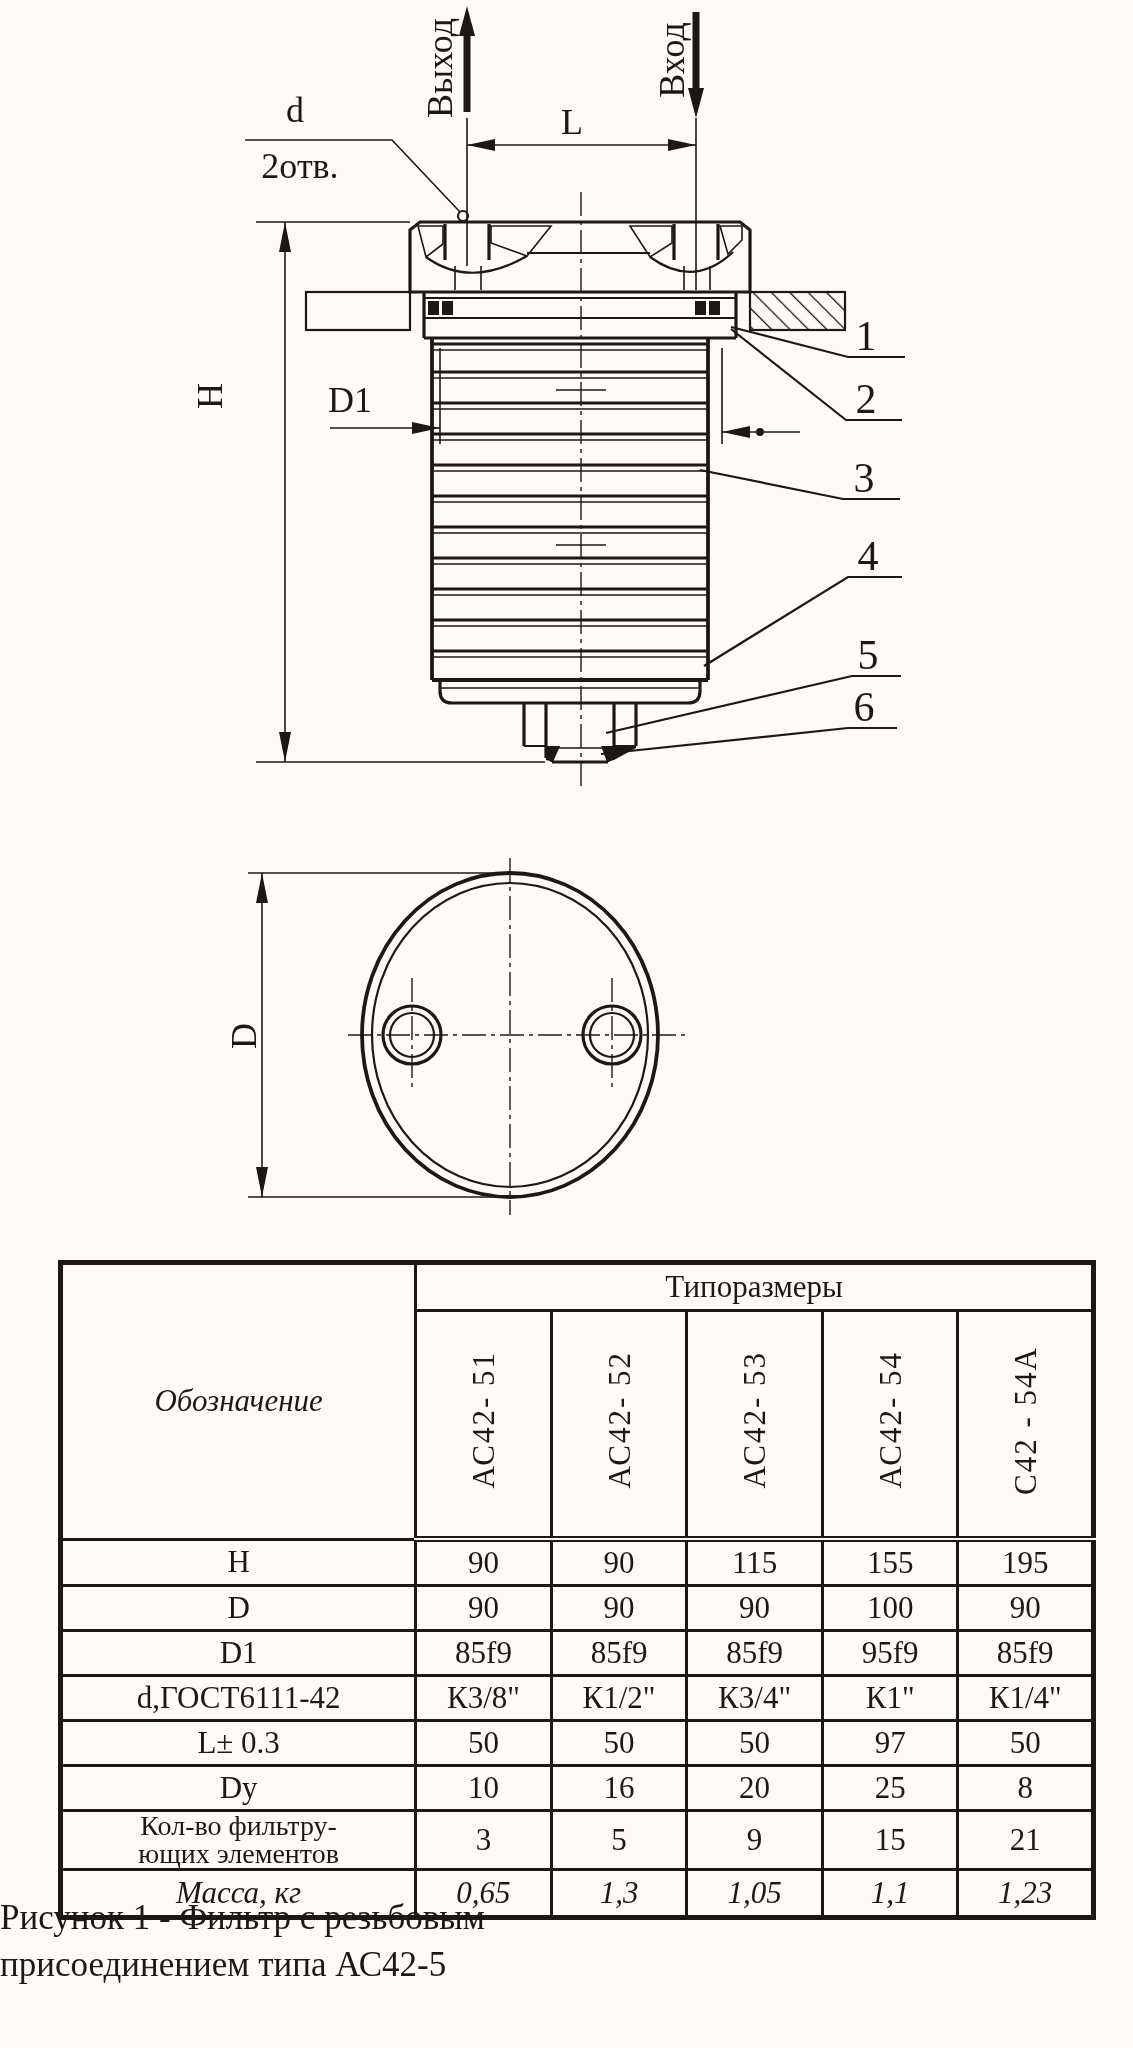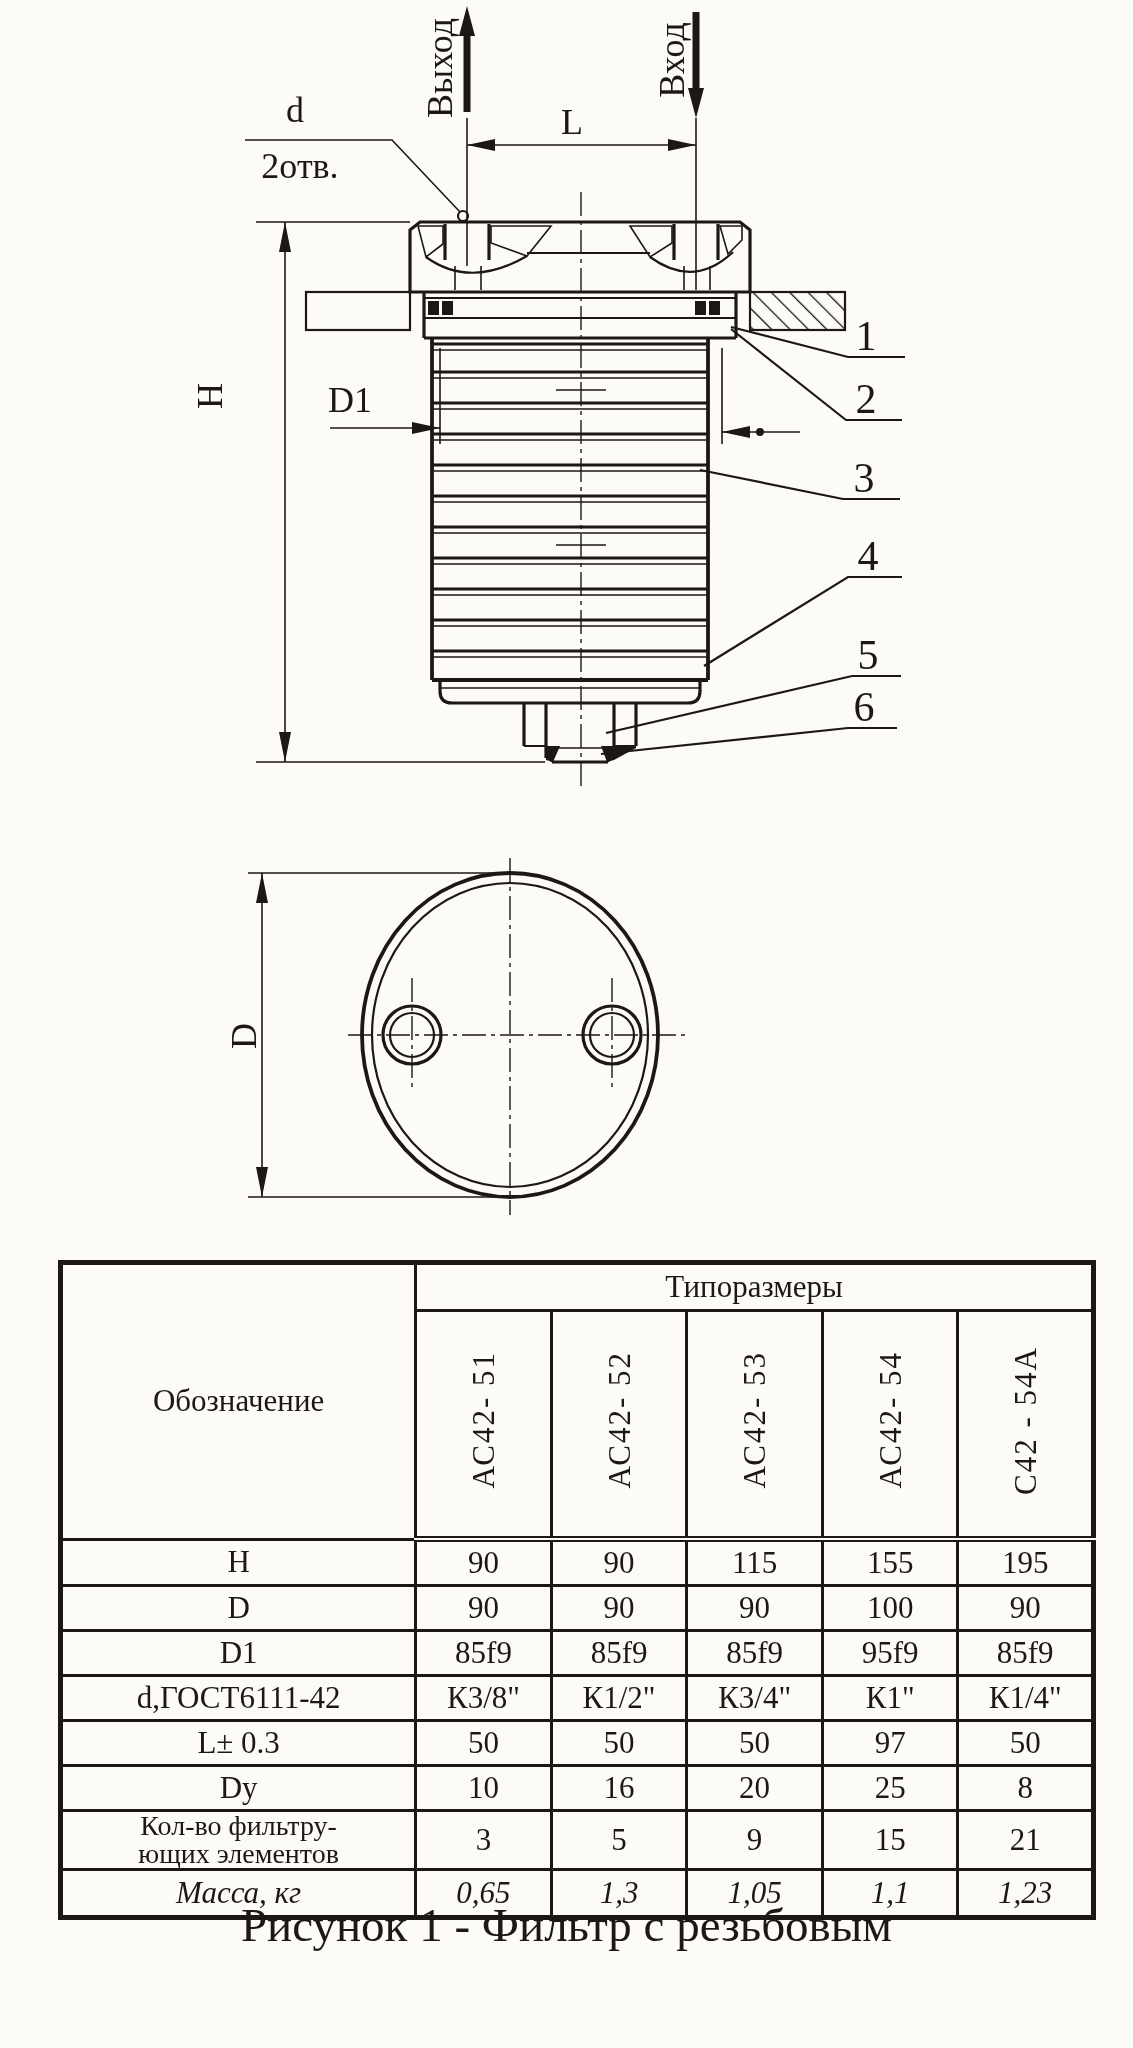--- a/index.html
+++ b/index.html
@@ -56,22 +56,22 @@
   }
   tr.datarow td{height:42px;}
   tr.kolrow td{height:54px;}
   tr.massarow td{height:44px;font-style:italic;}
   .twoline span{display:block;line-height:1.0;font-size:28px;}
   .rowlabel{font-size:31px;}
 
   
   .caption{
     position:absolute;left:0;top:1894px;width:1133px;
-    text-align:center;
-    font-size:47px;
+    text-align:left;
+    font-size:35px;
     line-height:1.35;
     color:#1c1914;
   }
 </style>
 </head>
 <body>
 
 <div class="page">
 
 <svg width="1133" height="1255" viewBox="0 0 1133 1255">
@@ -235,21 +235,21 @@
       <polygon class="ah" points="262,873 256,903 268,903"></polygon>
       <polygon class="ah" points="262,1197 256,1167 268,1167"></polygon>
       <text class="dimtxt" transform="rotate(-90 256 1036)" x="256" y="1036" text-anchor="middle">D</text>
     </g>
   </g>
 </svg>
 
 <table class="dims">
   <tbody>
         <tr>
-    <td class="desig" rowspan="2" style="width:34%;">Обозначение</td>
+    <td class="desig" rowspan="2" style="width:34%;font-style:italic;">Обозначение</td>
     <td class="groupcell" colspan="5">Типоразмеры</td>
   </tr>
   <tr class="typrow">
     <td><span class="vtext">АС42- 51</span></td>
     <td><span class="vtext">АС42- 52</span></td>
     <td><span class="vtext">АС42- 53</span></td>
     <td><span class="vtext">АС42- 54</span></td>
     <td><span class="vtext">С42 - 54А</span></td>
   </tr>
 
@@ -318,15 +318,16 @@
     <td>1,3</td>
     <td>1,05</td>
     <td>1,1</td>
     <td>1,23</td>
   </tr>
 </tbody>
     </table>
 
 <div class="caption">
   <div>Рисунок 1 - Фильтр с резьбовым</div>
+  <div>присоединением типа  АС42-5</div>
 </div>
 
 </div>
 
 </body></html>

